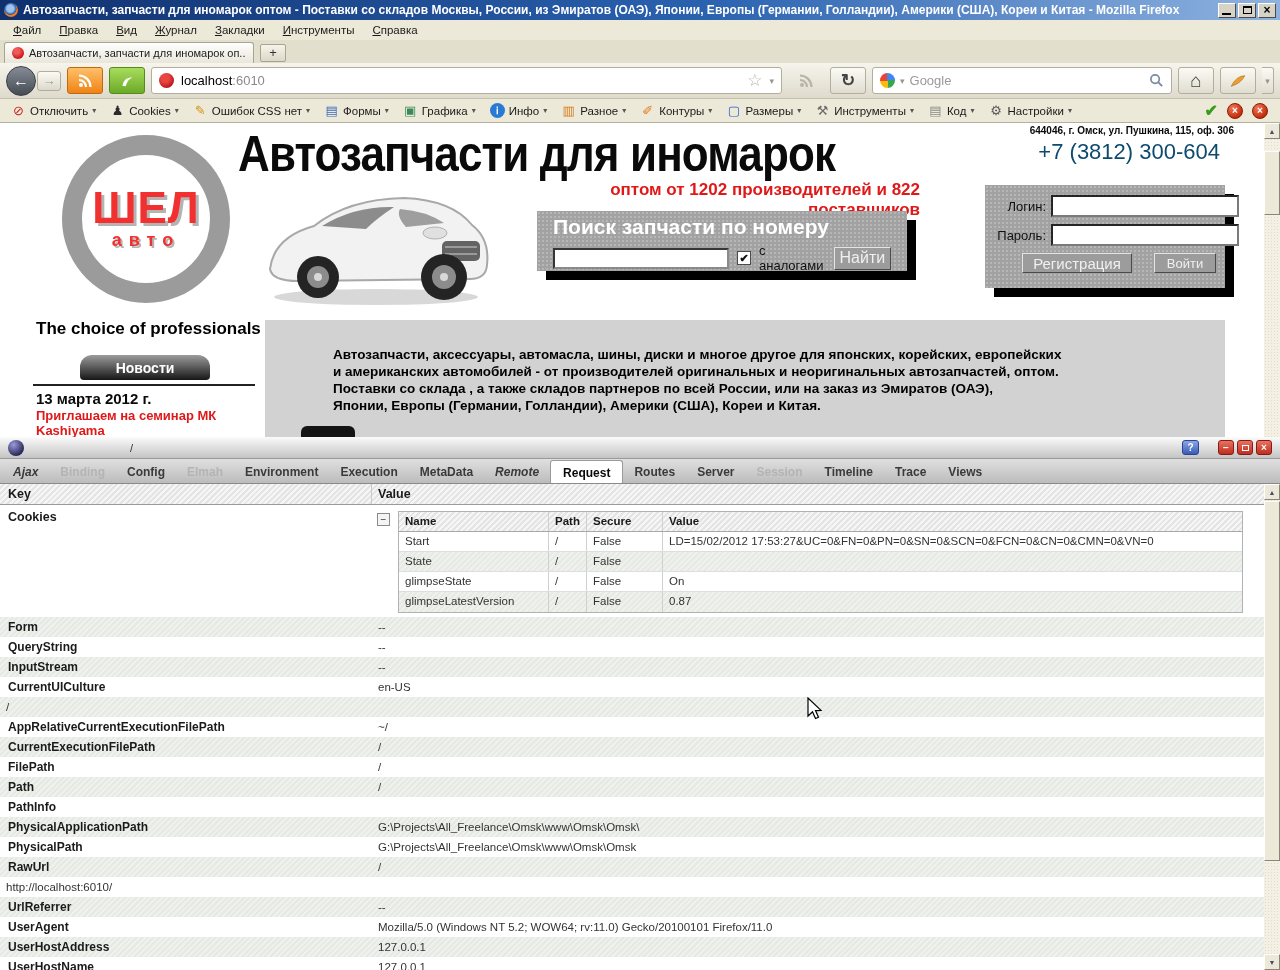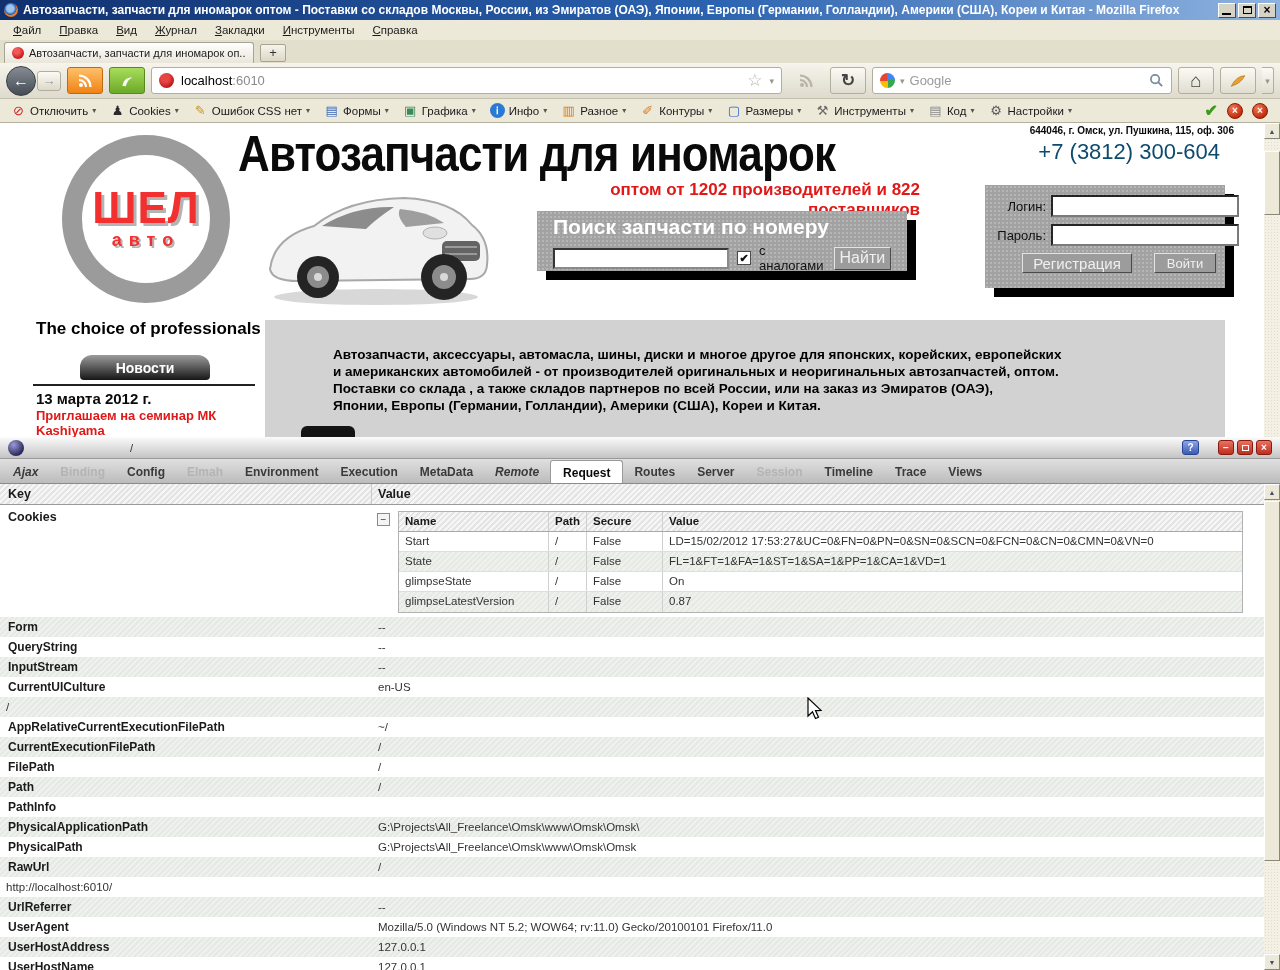--- a/index.html
+++ b/index.html
@@ -487,21 +487,20 @@
             <div class="crow">
               <span class="ccell c0">Start</span>
               <span class="ccell c1">/</span>
               <span class="ccell c2">False</span>
               <span class="ccell c3">LD=15/02/2012 17:53:27&amp;UC=0&amp;FN=0&amp;PN=0&amp;SN=0&amp;SCN=0&amp;FCN=0&amp;CN=0&amp;CMN=0&amp;VN=0</span>
             </div>
             <div class="crow">
               <span class="ccell c0">State</span>
               <span class="ccell c1">/</span>
               <span class="ccell c2">False</span>
-              <span class="ccell c3">FL=1&amp;FT=1&amp;FA=1&amp;ST=1&amp;SA=1&amp;PP=1&amp;CA=1&amp;VD=1</span>
             </div>
             <div class="crow">
               <span class="ccell c0">glimpseState</span>
               <span class="ccell c1">/</span>
               <span class="ccell c2">False</span>
               <span class="ccell c3">On</span>
             </div>
             <div class="crow">
               <span class="ccell c0">glimpseLatestVersion</span>
               <span class="ccell c1">/</span>

